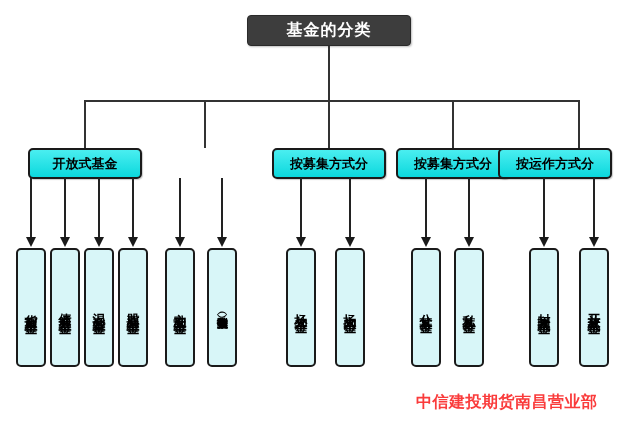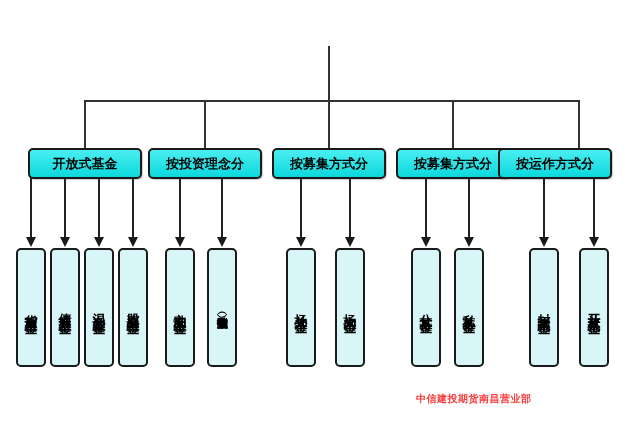--- a/index.html
+++ b/index.html
@@ -70,41 +70,41 @@
     line-height:1;
   }
   .leaf.small span{
     font-size:11px;
     letter-spacing:0px;
   }
   
   .footer{
     position:absolute;
     left:416px;top:392px;
-    font-size:10px;font-weight:bold;
+    font-size:16px;font-weight:bold;
     color:#fa3b3b;
     letter-spacing:0.5px;
   }
 </style>
 </head>
 <body>
 
 <div class="canvas">
 
+  <div class="root-box">基金的分类</div>
 
   <div class="line v" style="left:328px;top:46px;height:56px"></div>
   <div class="line h" style="left:84px;top:100px;width:496px"></div>
   <div class="line v" style="left:84px;top:100px;height:48px"></div>
   <div class="line v" style="left:204px;top:100px;height:48px"></div>
   <div class="line v" style="left:328px;top:100px;height:48px"></div>
   <div class="line v" style="left:452px;top:100px;height:48px"></div>
   <div class="line v" style="left:578px;top:100px;height:48px"></div>
 
   <div class="cat" style="left:28px">开放式基金</div>
-  <div class="cat" style="left:148px">按投资理念分</div>
   <div class="cat" style="left:272px">按募集方式分</div>
   <div class="cat" style="left:396px">按募集方式分</div>
   <div class="cat" style="left:498px">按运作方式分</div>
 
   <div class="astem" style="left:30px"></div>
     <div class="ahead" style="left:26px"></div>
   <div class="astem" style="left:64px"></div>
     <div class="ahead" style="left:60px"></div>
   <div class="astem" style="left:98px"></div>
     <div class="ahead" style="left:94px"></div>

